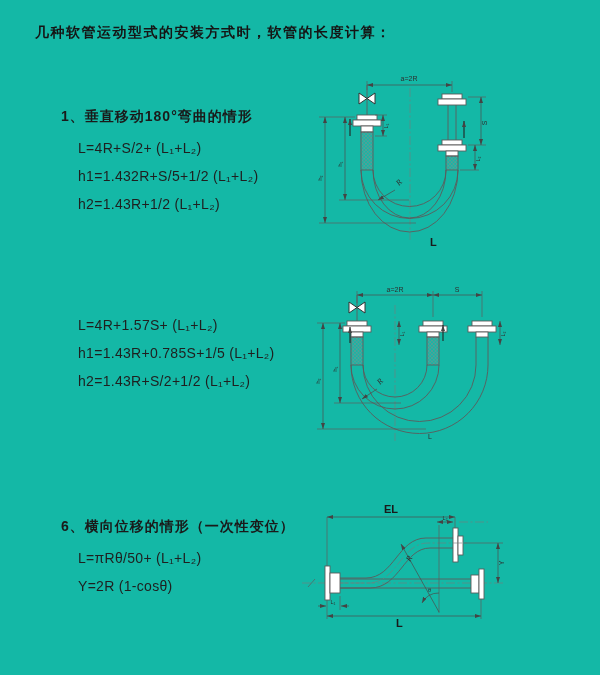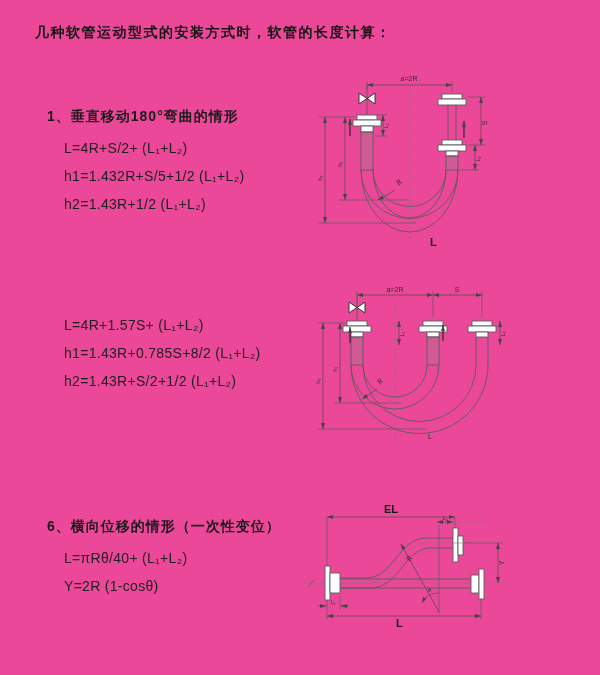--- a/index.html
+++ b/index.html
@@ -1,24 +1,24 @@
 <!DOCTYPE html>
 <html><head>
 <meta charset="utf-8">
 <style>
   html,body{margin:0;padding:0;background:#ffffff;}
   #page{
-    position:relative;width:600px;height:675px;background:#ec4899;overflow:hidden;
+    position:relative;width:600px;height:675px;background:#14b8a6;overflow:hidden;
     font-family:"Liberation Sans","DejaVu Sans",sans-serif;color:#1c1c1c;
   }
   #page-title{
     position:absolute;left:35px;top:24px;margin:0;
     font-size:14px;font-weight:bold;letter-spacing:1.5px;color:#151515;
   }
-  .sec{position:absolute;left:47px;width:260px;}
+  .sec{position:absolute;left:61px;width:260px;}
   .sec h2{margin:0;font-size:14px;font-weight:bold;letter-spacing:1px;color:#1a1a1a;}
   .sec .f{margin:0 0 0 17px;padding:0;font-size:14px;line-height:28px;color:#1f1f1f;letter-spacing:0.3px;}
   .sec .f:first-of-type{margin-top:8px;}
   #section-1{top:108px;}
   #section-2{top:303px;}
   #section-3{top:518px;}
   svg.diag{position:absolute;overflow:visible;}
   .pipe{fill:none;stroke:#5b5b5b;stroke-width:0.9;}
   .thin{fill:none;stroke:#5b5b5b;stroke-width:0.7;}
   .dim{fill:none;stroke:#4a4a4a;stroke-width:0.7;marker-start:url(#ae);marker-end:url(#ae);}
@@ -121,21 +121,21 @@
     </g>
 
     <text class="lbl-r" transform="translate(96,120) rotate(-45)">R</text>
     <line class="ldr" x1="92" y1="124" x2="75" y2="134"></line>
 
     <text class="lbl-big" x="127" y="180">L</text>
   </svg>
 
   <section class="sec" id="section-2">
     <p class="f">L=4R+1.57S+ (L₁+L₂)</p>
-    <p class="f">h1=1.43R+0.785S+8/2 (L₁+L₂)</p>
+    <p class="f">h1=1.43R+0.785S+1/5 (L₁+L₂)</p>
     <p class="f">h2=1.43R+S/2+1/2 (L₁+L₂)</p>
   </section>
 
   <svg class="diag" id="d2" style="left:306px;top:281px" width="275" height="175" viewBox="0 0 275 175">
     <line class="cl" x1="89" y1="24" x2="89" y2="160"></line>
 
     <line class="thin" x1="51" y1="22" x2="51" y2="10"></line>
     <line class="thin" x1="127" y1="36" x2="127" y2="10"></line>
     <line class="thin" x1="176" y1="36" x2="176" y2="10"></line>
     <line class="dim" x1="51" y1="14" x2="127" y2="14"></line>
@@ -190,21 +190,21 @@
     </g>
 
     <text class="lbl-r" transform="translate(74,104) rotate(-45)">R</text>
     <line class="ldr" x1="71" y1="108" x2="56" y2="118"></line>
 
     <text class="lbl" x="122" y="158">L</text>
   </svg>
 
   <section class="sec" id="section-3">
     <h2>6、横向位移的情形（一次性变位）</h2>
-    <p class="f">L=πRθ/40+ (L₁+L₂)</p>
+    <p class="f">L=πRθ/50+ (L₁+L₂)</p>
     <p class="f">Y=2R (1-cosθ)</p>
   </section>
 
   <svg class="diag" id="d3" style="left:296px;top:500px" width="300" height="145" viewBox="0 0 300 145">
 
     <line class="cl" x1="6" y1="83" x2="208" y2="83"></line>
     <line class="thin" x1="12" y1="87" x2="19" y2="79"></line>
 
     <line class="thin" x1="31" y1="17" x2="31" y2="119"></line>
     <line class="thin" x1="159" y1="17" x2="159" y2="28"></line>

